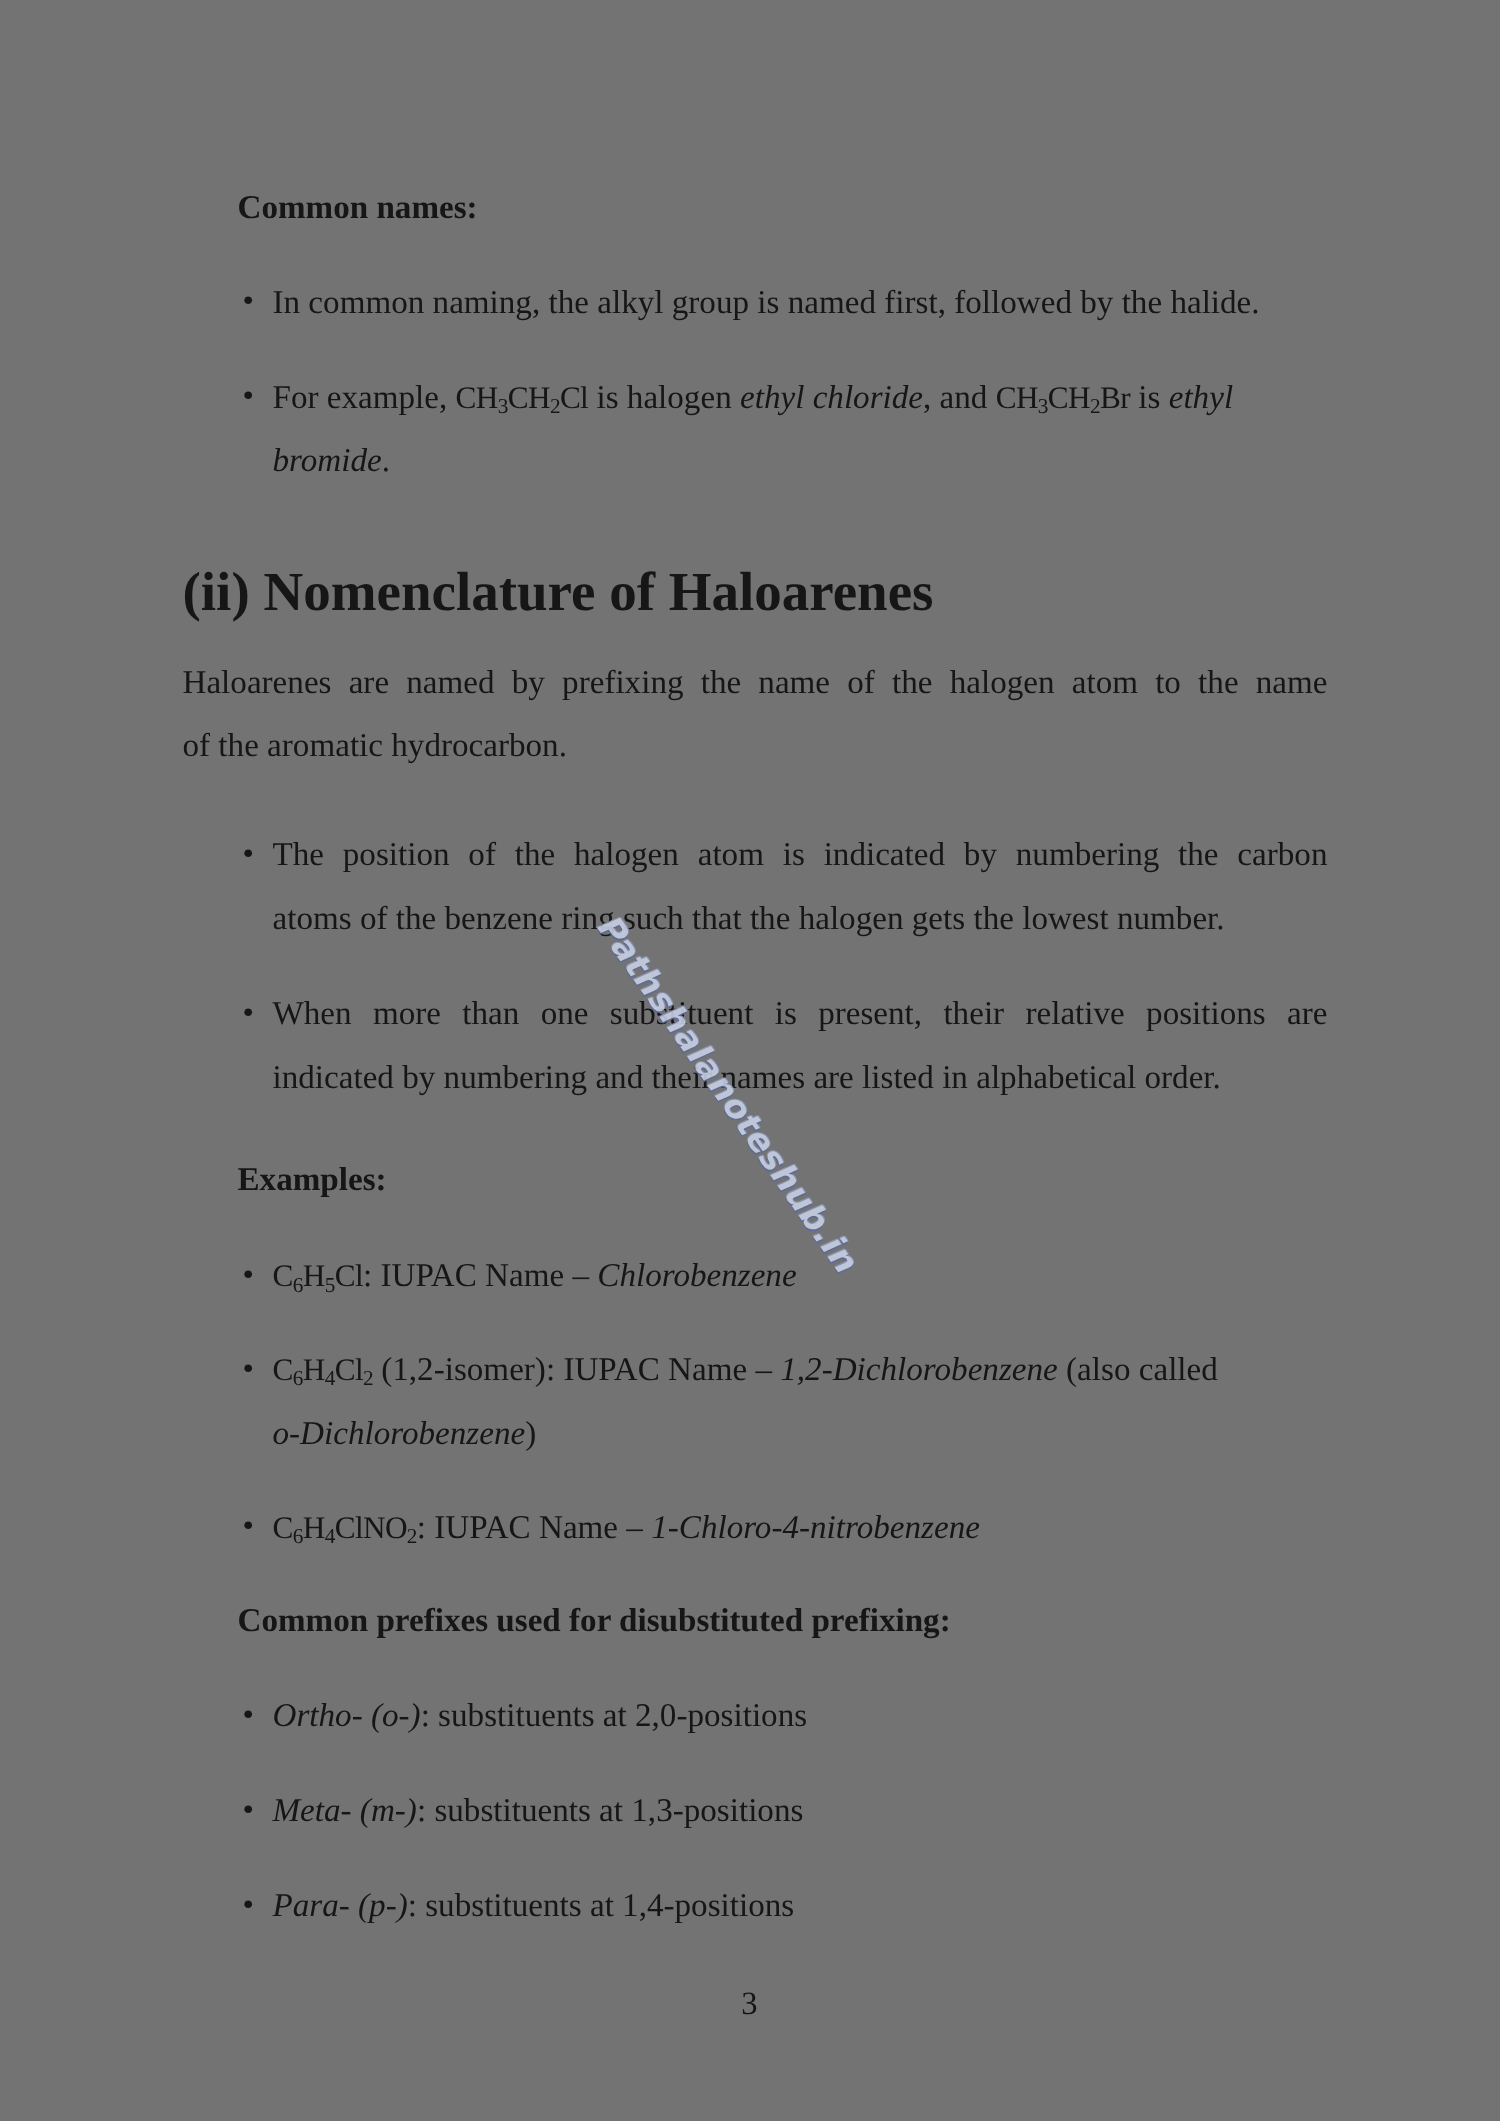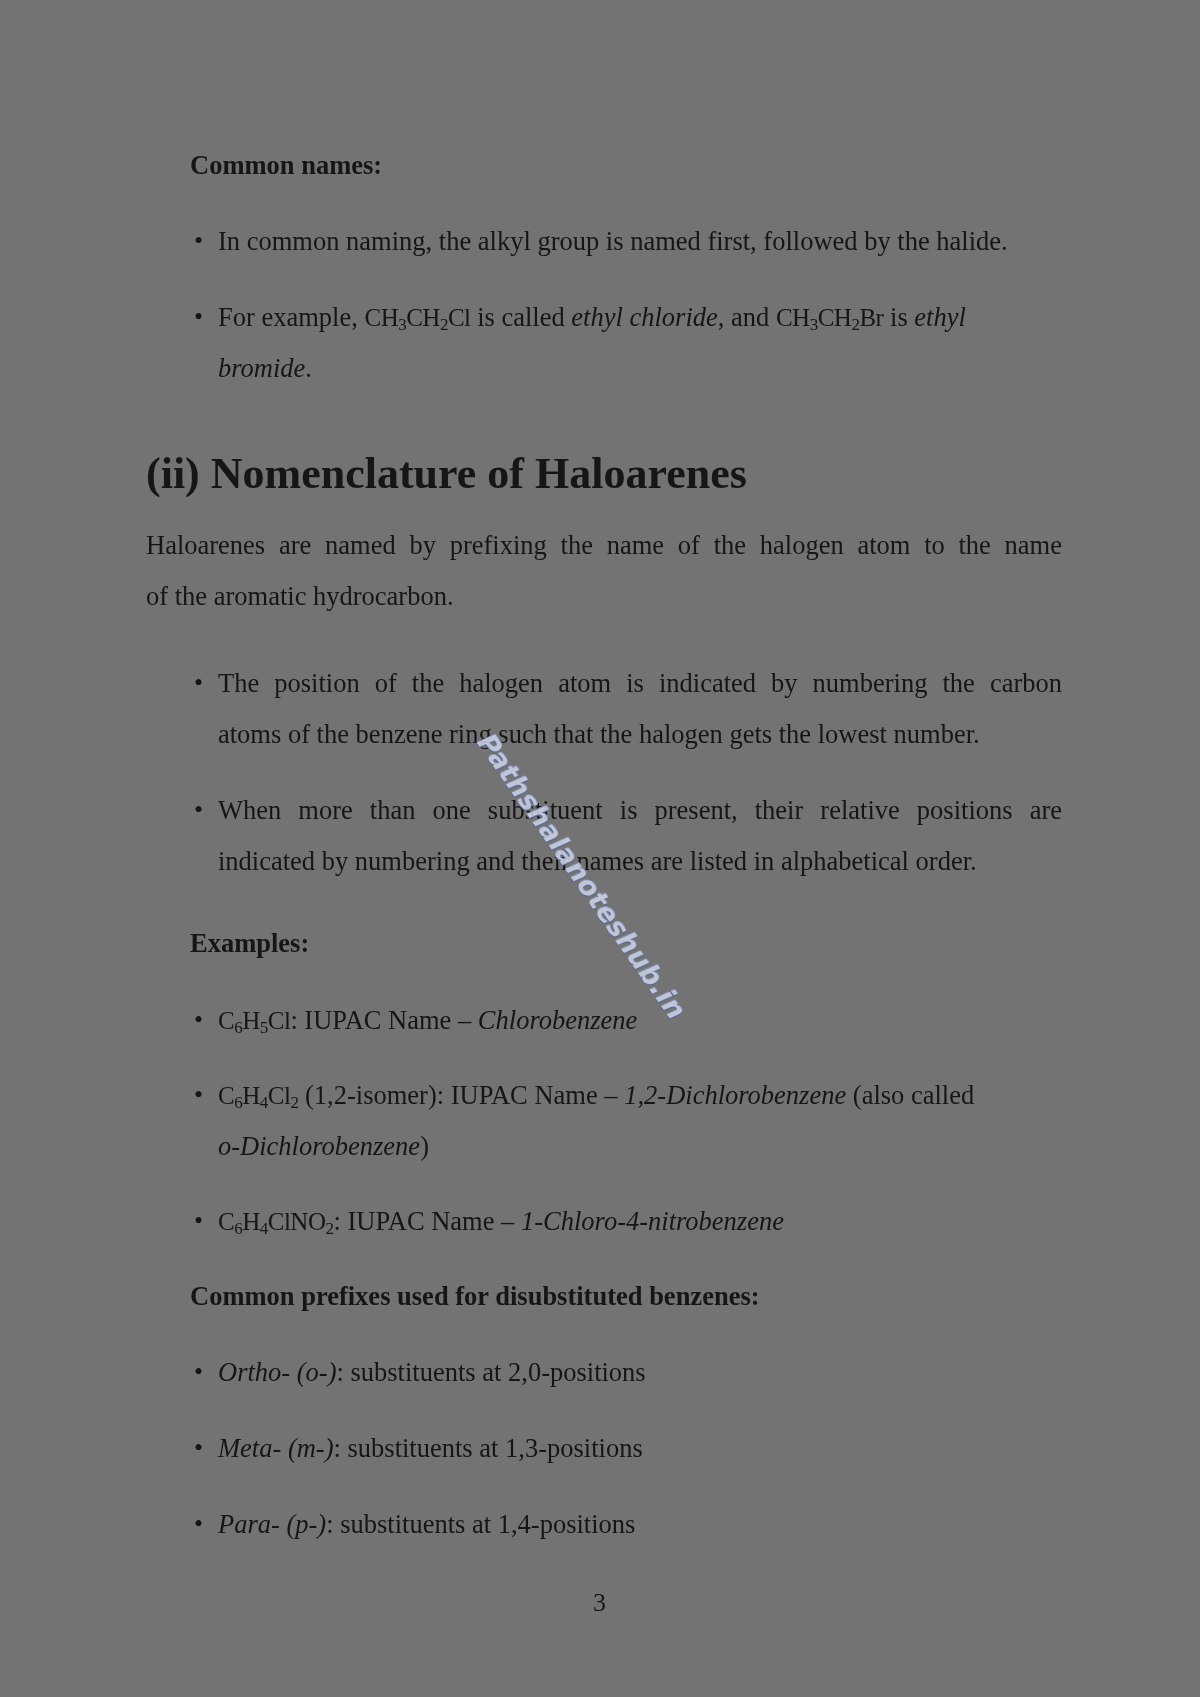--- a/index.html
+++ b/index.html
@@ -28,21 +28,21 @@
 
 <div class="page">
 
   <div class="abs txt bold" style="left:190px;top:150px;">Common names:</div>
 
   <span class="bullet" style="left:194px;top:226px;"></span>
   <div class="abs txt" style="left:218px;top:226px;">In common naming, the alkyl group is named first, followed by the halide.</div>
 
   <span class="bullet" style="left:194px;top:302px;"></span>
   <div class="abs txt" style="left:218px;top:302px;">
-    <span>For example, </span><span class="formula"><span>CH</span><sub>3</sub><span>CH</span><sub>2</sub><span>Cl</span></span><span> is called </span><i>ethyl chloride</i><span>, and </span><span class="formula"><span>CH</span><sub>3</sub><span>CH</span><sub>2</sub><span>Br</span></span><span> is </span><i>ethyl</i>
+    <span>For example, </span><span class="formula"><span>CH</span><sub>3</sub><span>CH</span><sub>2</sub><span>Cl</span></span><span> is halogen </span><i>ethyl chloride</i><span>, and </span><span class="formula"><span>CH</span><sub>3</sub><span>CH</span><sub>2</sub><span>Br</span></span><span> is </span><i>ethyl</i>
   </div>
   <div class="abs txt" style="left:218px;top:353px;"><i>bromide</i><span>.</span></div>
 
   <div class="abs h2" style="left:146px;top:455px;">(ii) Nomenclature of Haloarenes</div>
 
   <div class="abs txt" style="left:146px;top:581px;">of the aromatic hydrocarbon.</div>
   <div class="abs txt" style="left:146px;top:530px;width:916px;">
       <div class="just">Haloarenes are named by prefixing the name of the halogen atom to the name</div>
     </div>
 
@@ -63,21 +63,21 @@
   <span class="bullet" style="left:194px;top:1005px;"></span>
   <div class="abs txt" style="left:218px;top:1005px;"><span class="formula"><span>C</span><sub>6</sub><span>H</span><sub>5</sub><span>Cl</span></span><span>: IUPAC Name – </span><i>Chlorobenzene</i></div>
 
   <span class="bullet" style="left:194px;top:1080px;"></span>
   <div class="abs txt" style="left:218px;top:1080px;"><span class="formula"><span>C</span><sub>6</sub><span>H</span><sub>4</sub><span>Cl</span><sub>2</sub></span><span> (1,2-isomer): IUPAC Name – </span><i>1,2-Dichlorobenzene</i><span> (also called</span></div>
   <div class="abs txt" style="left:218px;top:1131px;"><i>o-Dichlorobenzene</i><span>)</span></div>
 
   <span class="bullet" style="left:194px;top:1206px;"></span>
   <div class="abs txt" style="left:218px;top:1206px;"><span class="formula"><span>C</span><sub>6</sub><span>H</span><sub>4</sub><span>ClNO</span><sub>2</sub></span><span>: IUPAC Name – </span><i>1-Chloro-4-nitrobenzene</i></div>
 
-  <div class="abs txt bold" style="left:190px;top:1281px;">Common prefixes used for disubstituted benzenes:</div>
+  <div class="abs txt bold" style="left:190px;top:1281px;">Common prefixes used for disubstituted prefixing:</div>
 
   <span class="bullet" style="left:194px;top:1357px;"></span>
   <div class="abs txt" style="left:218px;top:1357px;"><i>Ortho- (o-)</i><span>: substituents at 2,0-positions</span></div>
 
   <span class="bullet" style="left:194px;top:1433px;"></span>
   <div class="abs txt" style="left:218px;top:1433px;"><i>Meta- (m-)</i><span>: substituents at 1,3-positions</span></div>
 
   <span class="bullet" style="left:194px;top:1509px;"></span>
   <div class="abs txt" style="left:218px;top:1509px;"><i>Para- (p-)</i><span>: substituents at 1,4-positions</span></div>
 

